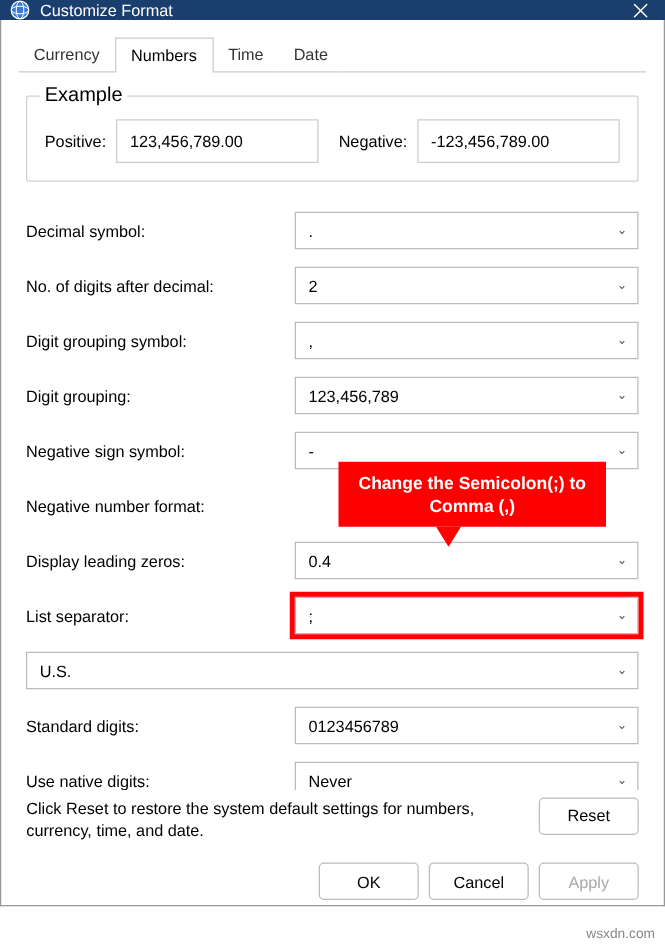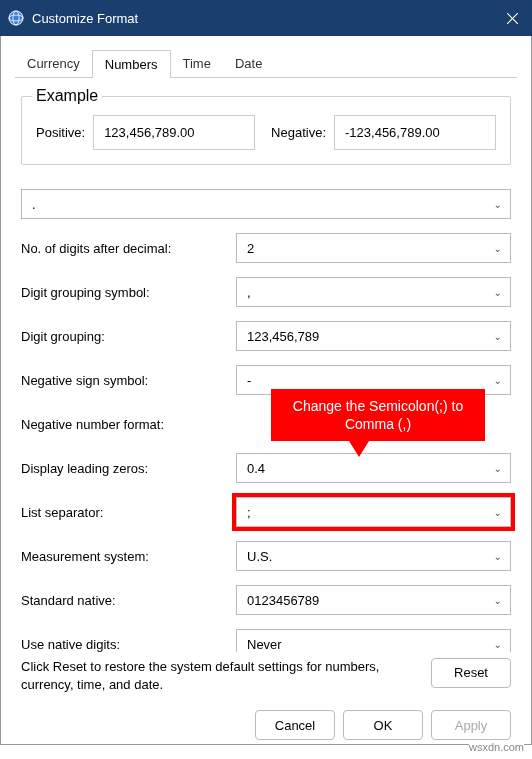--- a/index.html
+++ b/index.html
@@ -1,17 +1,17 @@
 <!DOCTYPE html>
 <html><head>
   <meta charset="utf-8">
   <style>
     * { box-sizing: border-box; margin: 0; padding: 0; }
     body { font-family: "Segoe UI", Tahoma, sans-serif; font-size: 13px; background: #fff; width: 532px; height: 759px; overflow: hidden; position: relative; }
-    .titlebar { background: #1a3e6e; color: #fff; height: 36px; display: flex; align-items: center; padding: 0 8px; }
+    .titlebar { background: #1a3e6e; color: #fff; height: 16px; display: flex; align-items: center; padding: 0 8px; }
     .titlebar-icon { width: 16px; height: 16px; margin-right: 8px; }
     .titlebar-title { flex: 1; font-size: 13px; }
     .titlebar-close { width: 40px; height: 32px; display: flex; align-items: center; justify-content: center; cursor: pointer; margin-right: -8px; }
     .titlebar-close svg { width: 11px; height: 11px; }
     .body-area { border: 1px solid #999; border-top: none; height: calc(759px - 32px - 18px); display: flex; flex-direction: column; padding: 0; background: #fff; position: relative; }
     .tabs { display: flex; padding: 14px 14px 0 14px; }
     .tab { padding: 6px 12px; border: 1px solid #ccc; border-bottom: none; background: #fff; cursor: pointer; font-size: 13px; margin-right: 0; position: relative; }
     .tab:not(.active) { border: none; border-bottom: 1px solid #ccc; color: #333; }
     .tab.active { border-color: #ccc; z-index: 2; background: #fff; }
     .tab-strip-bottom { border-bottom: 1px solid #ccc; flex: 1; }
@@ -19,21 +19,21 @@
     .example-group { border: 1px solid #d0d0d0; border-radius: 2px; padding: 18px 14px 14px; margin: 6px 0 24px; position: relative; }
     .example-legend { position: absolute; top: -10px; left: 10px; background: #fff; padding: 0 4px; font-size: 16px; }
     .example-row { display: flex; align-items: center; gap: 8px; }
     .example-row label { font-size: 13px; }
     .example-box { border: 1px solid #ccc; height: 35px; display: flex; align-items: center; padding: 0 10px; font-size: 13px; flex: 1; background: #fff; }
     .field-row { display: flex; align-items: center; margin-bottom: 14px; }
     .field-label { width: 215px; font-size: 13px; }
     .field-select { flex: 1; height: 30px; border: 1px solid #bbb; background: #fff; display: flex; align-items: center; justify-content: space-between; padding: 0 8px 0 10px; cursor: pointer; font-size: 13px; position: relative; }
     .chevron { font-size: 10px; color: #555; }
     .highlight-row .field-select { outline: 4px solid #ff0000; outline-offset: 0; }
-    .callout { position: absolute; background: #ff0000; color: #fff; font-weight: normal; text-align: center; padding: 8px 10px; font-size: 14px; line-height: 1.3; z-index: 10; }
+    .callout { position: absolute; background: #ff0000; color: #fff; font-weight: bold; text-align: center; padding: 8px 10px; font-size: 14px; line-height: 1.3; z-index: 10; }
     .callout-tail { position: absolute; width: 0; height: 0; border-left: 10px solid transparent; border-right: 10px solid transparent; border-top: 16px solid #ff0000; z-index: 9; }
     .reset-row { display: flex; align-items: flex-start; gap: 12px; margin-top: 6px; padding: 0 20px 0 20px; }
     .reset-text { flex: 1; font-size: 13px; line-height: 1.4; }
     .btn { min-width: 80px; height: 30px; border: 1px solid #bbb; background: #fff; border-radius: 4px; padding: 0 14px; font-size: 13px; cursor: pointer; }
     .btn-row { display: flex; justify-content: flex-end; gap: 8px; padding: 16px 20px 4px; }
     .btn.disabled { color: #aaa; cursor: default; }
     .watermark { position: absolute; bottom: 2px; right: 8px; height: 16px; font-size: 11px; color: #888; background: #fff; }
   </style>
 </head>
 <body>
@@ -68,20 +68,21 @@
       <span class="example-legend">Example</span>
       <div class="example-row">
         <label>Positive:</label>
         <div class="example-box">123,456,789.00</div>
         <label style="margin-left:8px">Negative:</label>
         <div class="example-box">-123,456,789.00</div>
       </div>
     </div>
 
     <div class="field-row">
+        <div class="field-label">Decimal symbol:</div>
         <div class="field-select">
           <span>.</span>
           <span class="chevron">⌄</span>
         </div>
       </div>
     <div class="field-row">
         <div class="field-label">No. of digits after decimal:</div>
         <div class="field-select">
           <span>2</span>
           <span class="chevron">⌄</span>
@@ -125,47 +126,46 @@
         </div>
       </div>
     <div class="field-row highlight-row">
         <div class="field-label">List separator:</div>
         <div class="field-select">
           <span>;</span>
           <span class="chevron">⌄</span>
         </div>
       </div>
     <div class="field-row">
-        <div class="field-label">Measurement system:</div>
         <div class="field-select">
           <span>U.S.</span>
           <span class="chevron">⌄</span>
         </div>
       </div>
     <div class="field-row">
-        <div class="field-label">Standard native:</div>
+        <div class="field-label">Standard digits:</div>
         <div class="field-select">
           <span>0123456789</span>
           <span class="chevron">⌄</span>
         </div>
       </div>
     <div class="field-row">
         <div class="field-label">Use native digits:</div>
         <div class="field-select">
           <span>Never</span>
           <span class="chevron">⌄</span>
         </div>
       </div>
   </div>
 
   <div class="reset-row">
     <div class="reset-text">Click Reset to restore the system default settings for numbers, currency, time, and date.</div>
     <button class="btn">Reset</button>
   </div>
 
   <div class="btn-row">
+    <button class="btn">OK</button>
     <button class="btn">Cancel</button>
-    <button class="btn">OK</button>
     <button class="btn disabled">Apply</button>
   </div>
 </div>
 
 <div class="watermark">wsxdn.com</div>
 
 </body></html>

